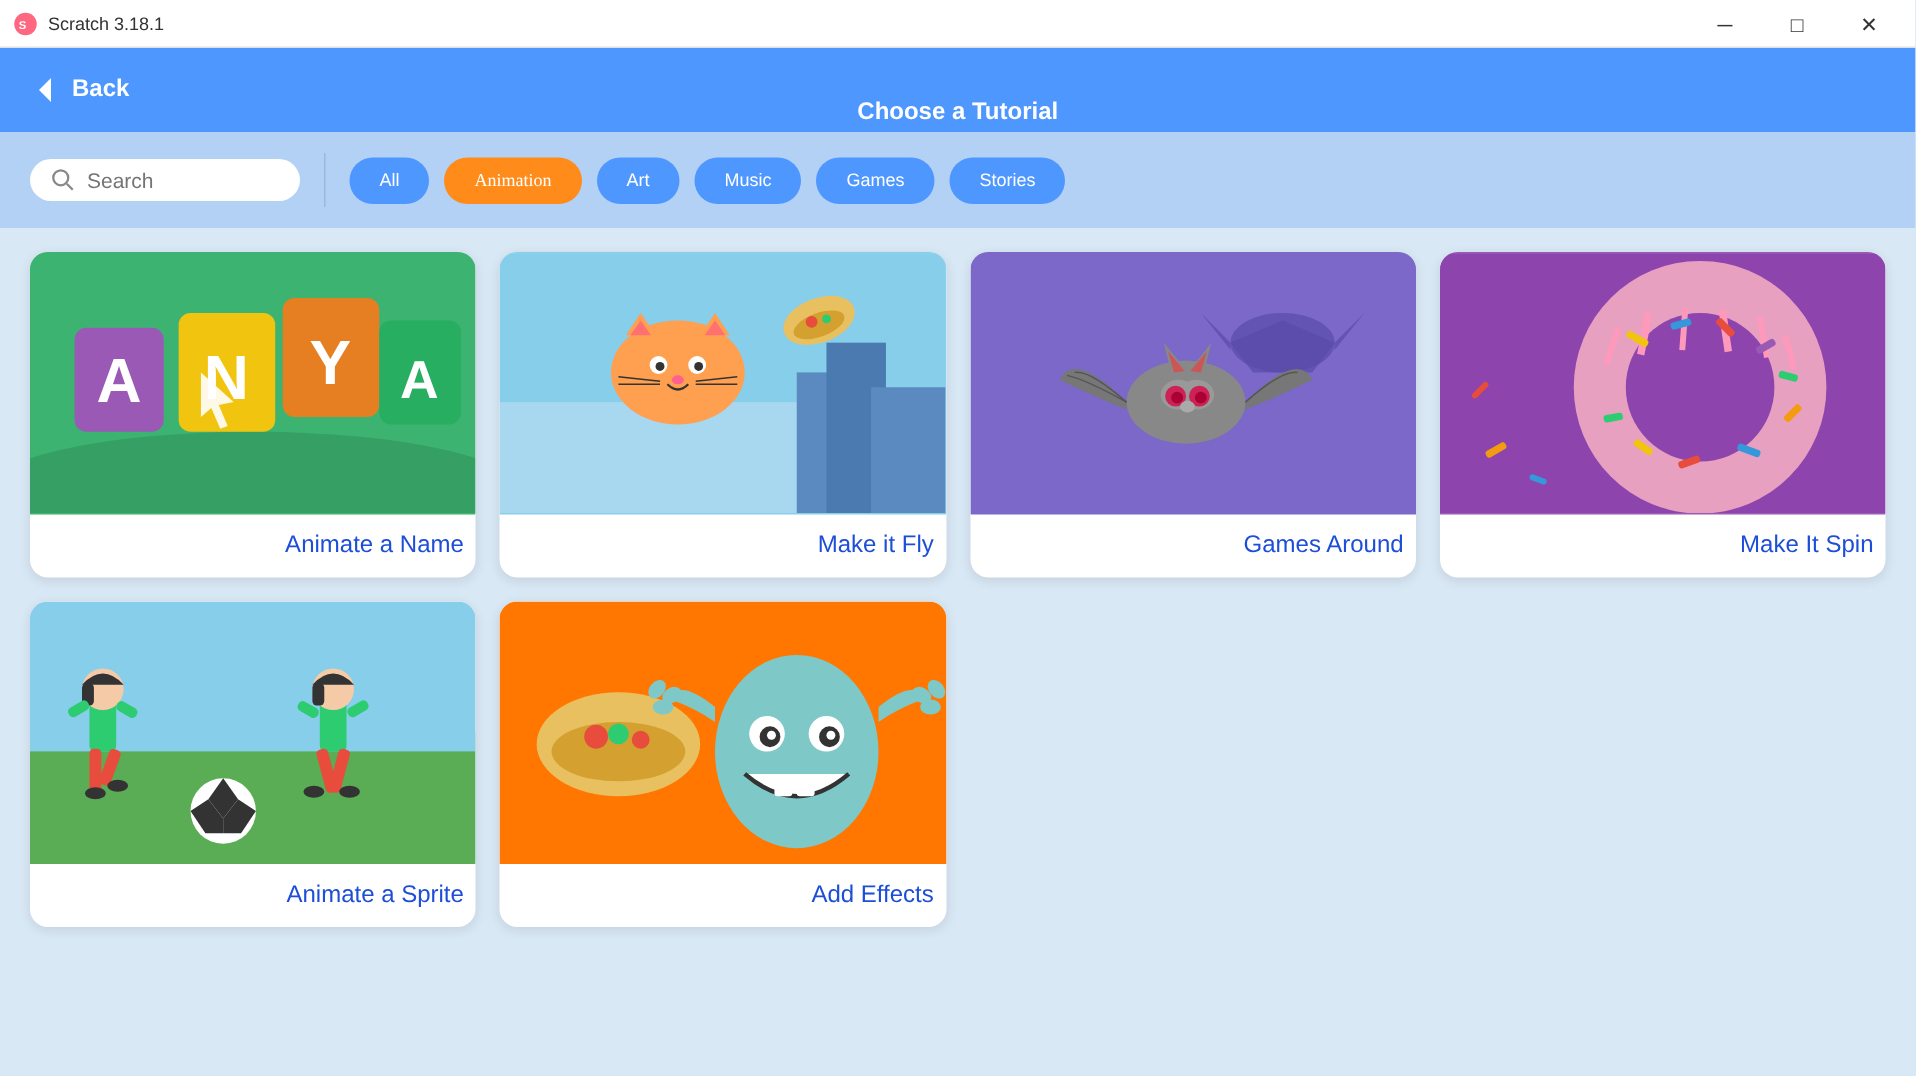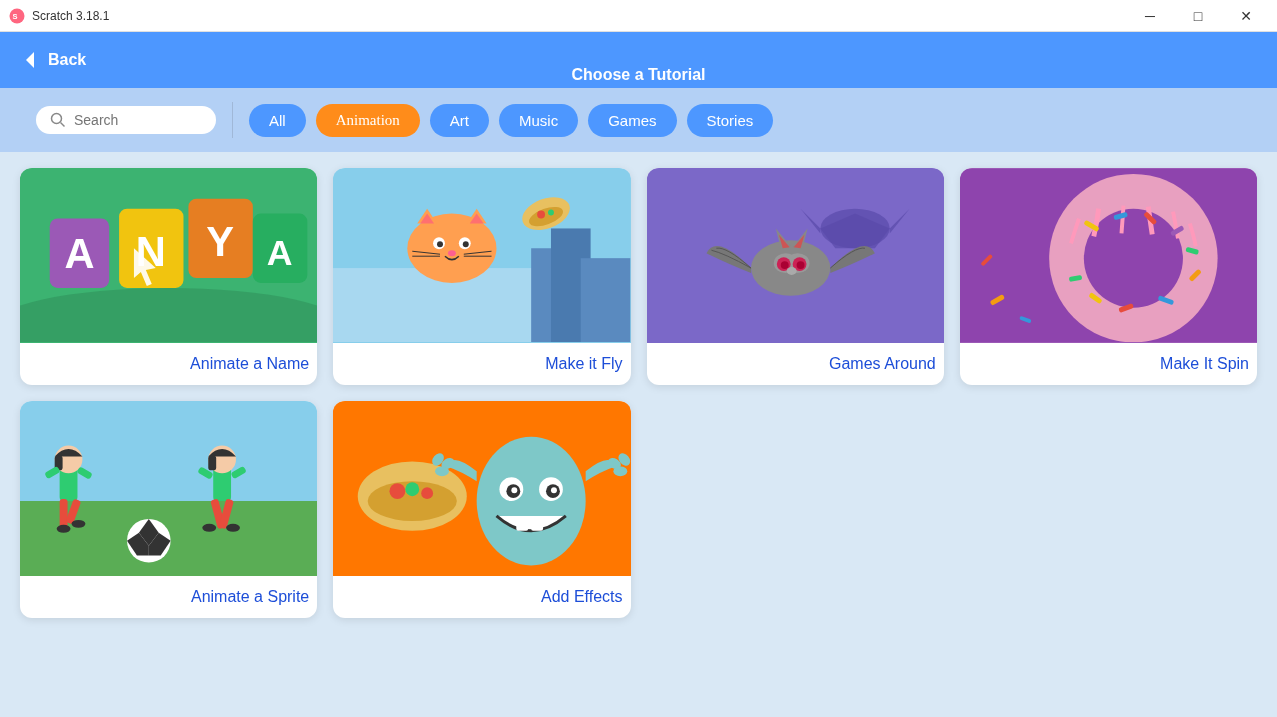--- a/index.html
+++ b/index.html
@@ -78,21 +78,21 @@
       font-weight: 600;
       margin-top: 30px;
     }
 
     
     .filter-bar {
       background: #b3d0f5;
       height: 64px;
       display: flex;
       align-items: center;
-      padding: 0 36px;
+      padding: 0 20px;
       gap: 12px;
     }
     .search-box {
       display: flex;
       align-items: center;
       background: #fff;
       border-radius: 20px;
       padding: 6px 14px;
       gap: 8px;
       width: 180px;
@@ -109,21 +109,21 @@
     .filter-divider {
       width: 1px;
       height: 36px;
       background: #a0b8d8;
       margin: 0 4px;
     }
     .filter-btn {
       padding: 8px 20px;
       border-radius: 20px;
       border: none;
-      font-size: 15px;
+      font-size: 12px;
       font-weight: 500;
       cursor: pointer;
       color: #fff;
     }
     .filter-btn.active {
       background: #ff8c1a;
       font-family: Liberation Serif, serif;
     }
     .filter-btn.inactive {
       background: #4d97ff;

